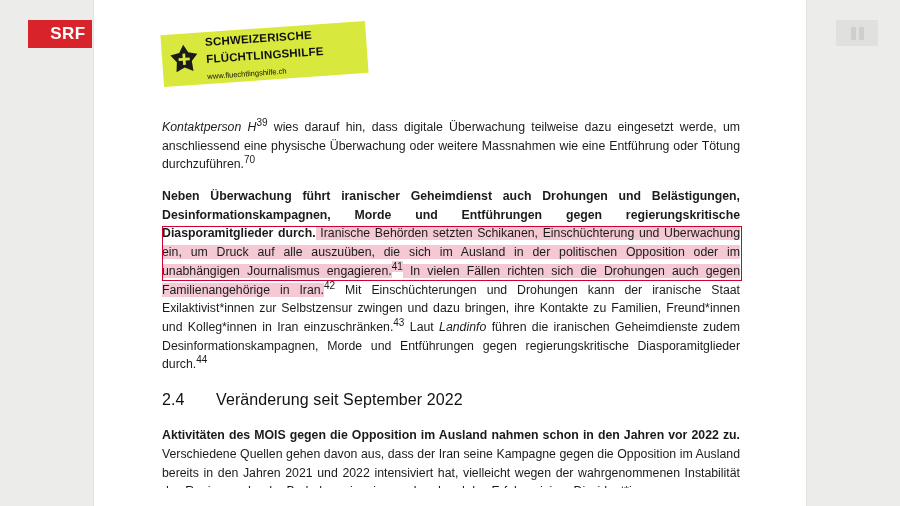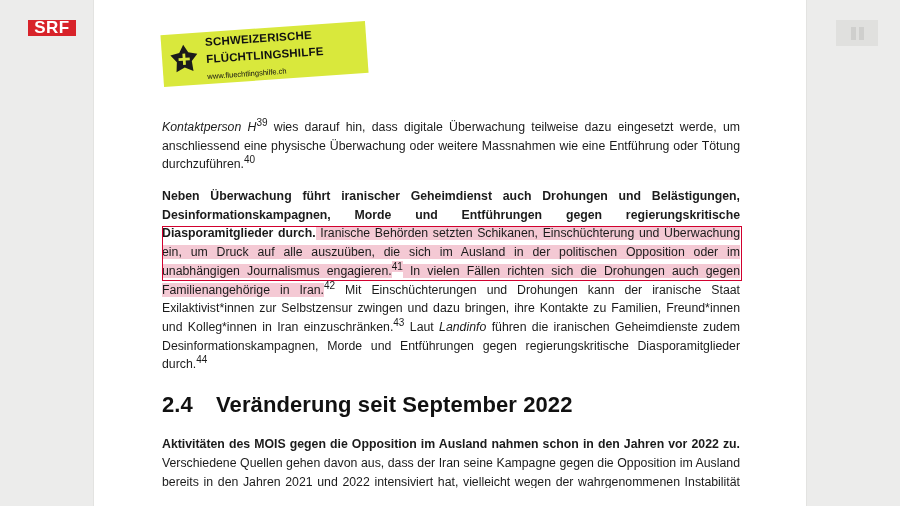--- a/index.html
+++ b/index.html
@@ -37,30 +37,31 @@
     left: 94px; top: 0;
     width: 712px;
     height: 506px;
     background: #ffffff;
     box-shadow: 0 0 0 1px #e3e3e1;
   }
   
   .srf-logo {
     position: absolute;
     left: 28px; top: 20px;
-    width: 48px; height: 16px;
+    width: 48px; height: 28px;
     background: #d8232a;
     color: #ffffff;
     font-weight: bold;
     font-size: 17px;
     letter-spacing: 0.5px;
     display: flex;
     align-items: center;
     justify-content: center;
     font-family: "Liberation Sans", sans-serif;
+    padding-left: 16px;
   }
   
   .tr-icon {
     position: absolute;
     right: 22px; top: 20px;
     width: 42px; height: 26px;
     background: #e0e0de;
     display: flex;
     align-items: center;
     justify-content: center;
@@ -130,22 +131,22 @@
     background: #f4c9d4;
     box-shadow: 0 0 0 0px #cc0033;
   }
   
   .redbox {
     position: absolute;
     border: 1.4px solid #d2002e;
     pointer-events: none;
   }
   h2.sec {
-    font-size: 22px;
-    font-weight: bold;
+    font-size: 16px;
+    font-weight: normal;
     margin: 13px 0 14px 0;
     color: #111;
     letter-spacing: 0.1px;
   }
   h2.sec .num { display: inline-block; width: 54px; }
   .clip-bottom {
     overflow: hidden;
   }
 </style>
 </head>
@@ -168,21 +169,21 @@
       <span class="logo-text">
         <span class="l1">SCHWEIZERISCHE</span><br>
         <span class="l2">FLÜCHTLINGSHILFE</span><br>
         <span class="l3">www.fluechtlingshilfe.ch</span>
       </span>
     </div>
 
     <div class="doc clip-bottom" style="height:370px;">
 
       <p class="p-tight">
-        <span class="it">Kontaktperson H</span><sup>39</sup><span> wies darauf hin, dass digitale Überwachung teilweise dazu eingesetzt werde, um anschliessend eine physische Überwachung oder weitere Massnahmen wie eine Entführung oder Tötung durchzuführen.</span><sup>40</sup>
+        <span class="it">Kontaktperson H</span><sup>39</sup><span> wies darauf hin, dass digitale Überwachung teilweise dazu eingesetzt werde, um anschliessend eine physische Überwachung oder weitere Massnahmen wie eine Entführung oder Tötung durchzuführen.</span><sup>70</sup>
       </p>
 
       <p>
         <span class="bd">Neben Überwachung führt iranischer Geheimdienst auch Drohungen und Belästigungen, Desinformationskampagnen, Morde und Entführungen gegen regierungskritische Diasporamitglieder durch.</span><span class="hl"> Iranische Behörden setzten Schikanen, Einschüchterung und Überwachung ein, um Druck auf alle auszuüben, die sich im Ausland in der politischen Opposition oder im unabhängigen Journalismus engagieren.</span><sup class="hl">41</sup><span class="hl"> In vielen Fällen richten sich die Drohungen auch gegen Familienangehörige in Iran.</span><sup>42</sup><span> Mit Einschüchterungen und Drohungen kann der iranische Staat Exilaktivist*innen zur Selbstzensur zwingen und dazu bringen, ihre Kontakte zu Familien, Freund*innen und Kolleg*innen in Iran einzuschränken.</span><sup>43</sup><span> Laut </span><span class="it">Landinfo</span><span> führen die iranischen Geheimdienste zudem Desinformationskampagnen, Morde und Entführungen gegen regierungskritische Diasporamitglieder durch.</span><sup>44</sup>
       </p>
 
       <h2 class="sec">
         <span class="num">2.4</span><span>Veränderung seit September 2022</span>
       </h2>
 

